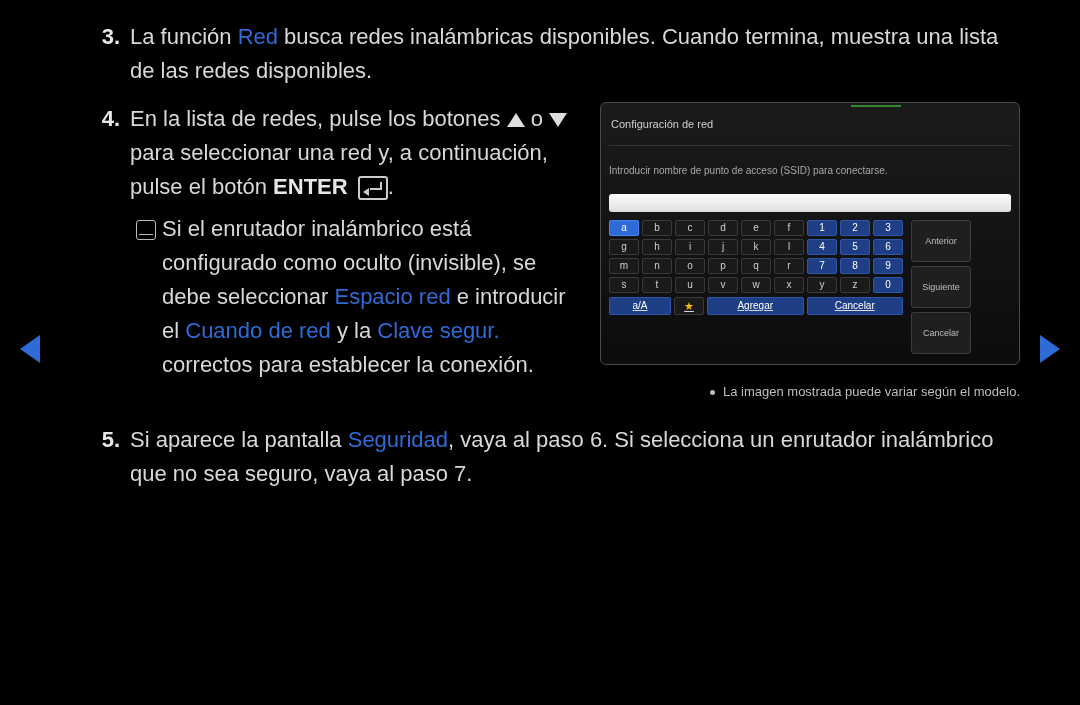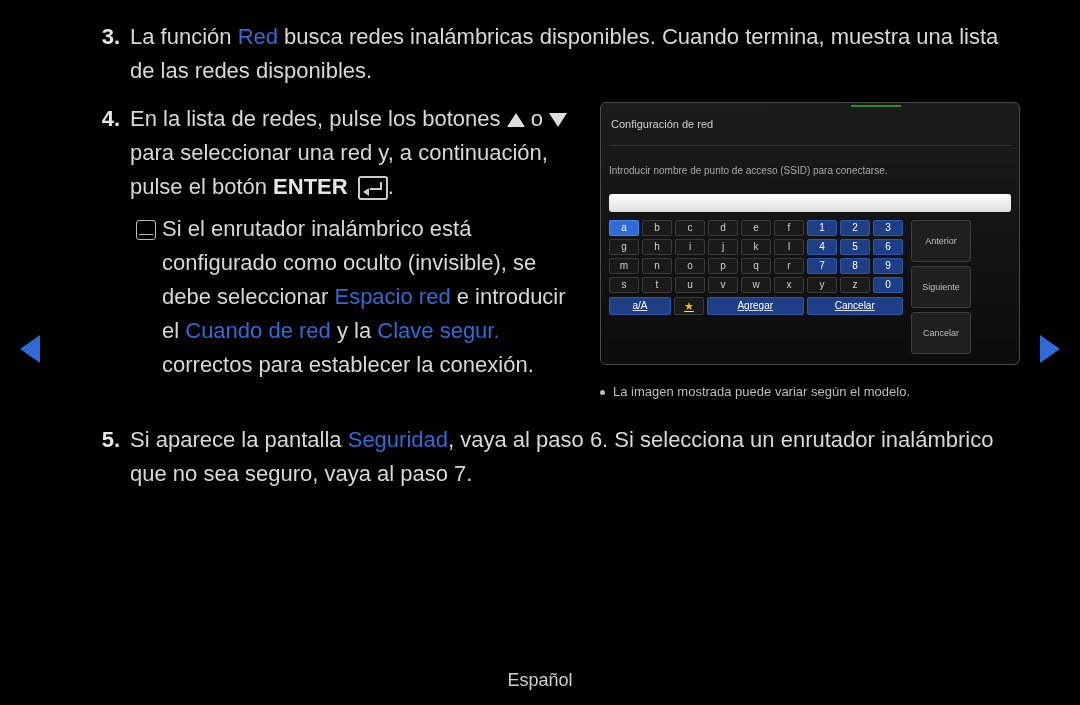--- a/index.html
+++ b/index.html
@@ -38,21 +38,21 @@
   .kb-grid{display:grid;grid-template-columns:repeat(9,30px);grid-auto-rows:16px;gap:3px;}
   .key{background:#1a1a1a;border:1px solid #3a3a3a;border-radius:2px;color:#cfcfcf;font-size:10px;display:flex;align-items:center;justify-content:center;}
   .key.sel{background:#2f6bd6;border-color:#4a85ef;color:#fff;}
   .key.blue{background:#1e3f86;border-color:#2f56a8;color:#fff;}
   .kb-side{display:flex;flex-direction:column;gap:4px;margin-top:0;}
   .side-btn{background:#1f1f1f;border:1px solid #3d3d3d;border-radius:3px;color:#bfbfbf;font-size:9px;padding:3px 6px;min-width:46px;text-align:center;}
   .kb-actions{display:grid;grid-template-columns:62px 30px 1fr 1fr;gap:3px;margin-top:4px;width:294px;text-decoration:underline;}
   .act{background:#1e3f86;border:1px solid #2f56a8;border-radius:2px;color:#fff;font-size:10px;display:flex;align-items:center;justify-content:center;height:16px;}
   .act.star{background:#1a1a1a;border-color:#3a3a3a;}
   .star-shape{color:#f1b90b;font-size:11px;line-height:1;}
-  .caption{font-size:13px;color:#bdbdbd;margin-top:10px;}
+  .caption{font-size:13px;color:#bdbdbd;margin-top:10px;text-align:right;}
   .caption .dot{display:inline-block;width:5px;height:5px;background:#bdbdbd;border-radius:50%;vertical-align:middle;margin-right:8px;}
   .footer{position:absolute;bottom:14px;left:0;right:0;text-align:center;color:#cfcfcf;font-size:18px;}
 </style>
 </head>
 <body>
 
 <div class="page">
   <div class="nav-left"></div>
   <div class="nav-right"></div>
 
@@ -153,14 +153,13 @@
 
     <div class="step">
       <div class="step-num">5.</div>
       <div class="step-body">
         <span>Si aparece la pantalla </span><span class="hl">Seguridad</span><span>, vaya al paso 6. Si selecciona un enrutador inalámbrico que no sea seguro, vaya al paso 7.</span>
       </div>
     </div>
 
   </div>
 
-  <div class="footer">Español</div>
 </div>
 
 </body></html>

